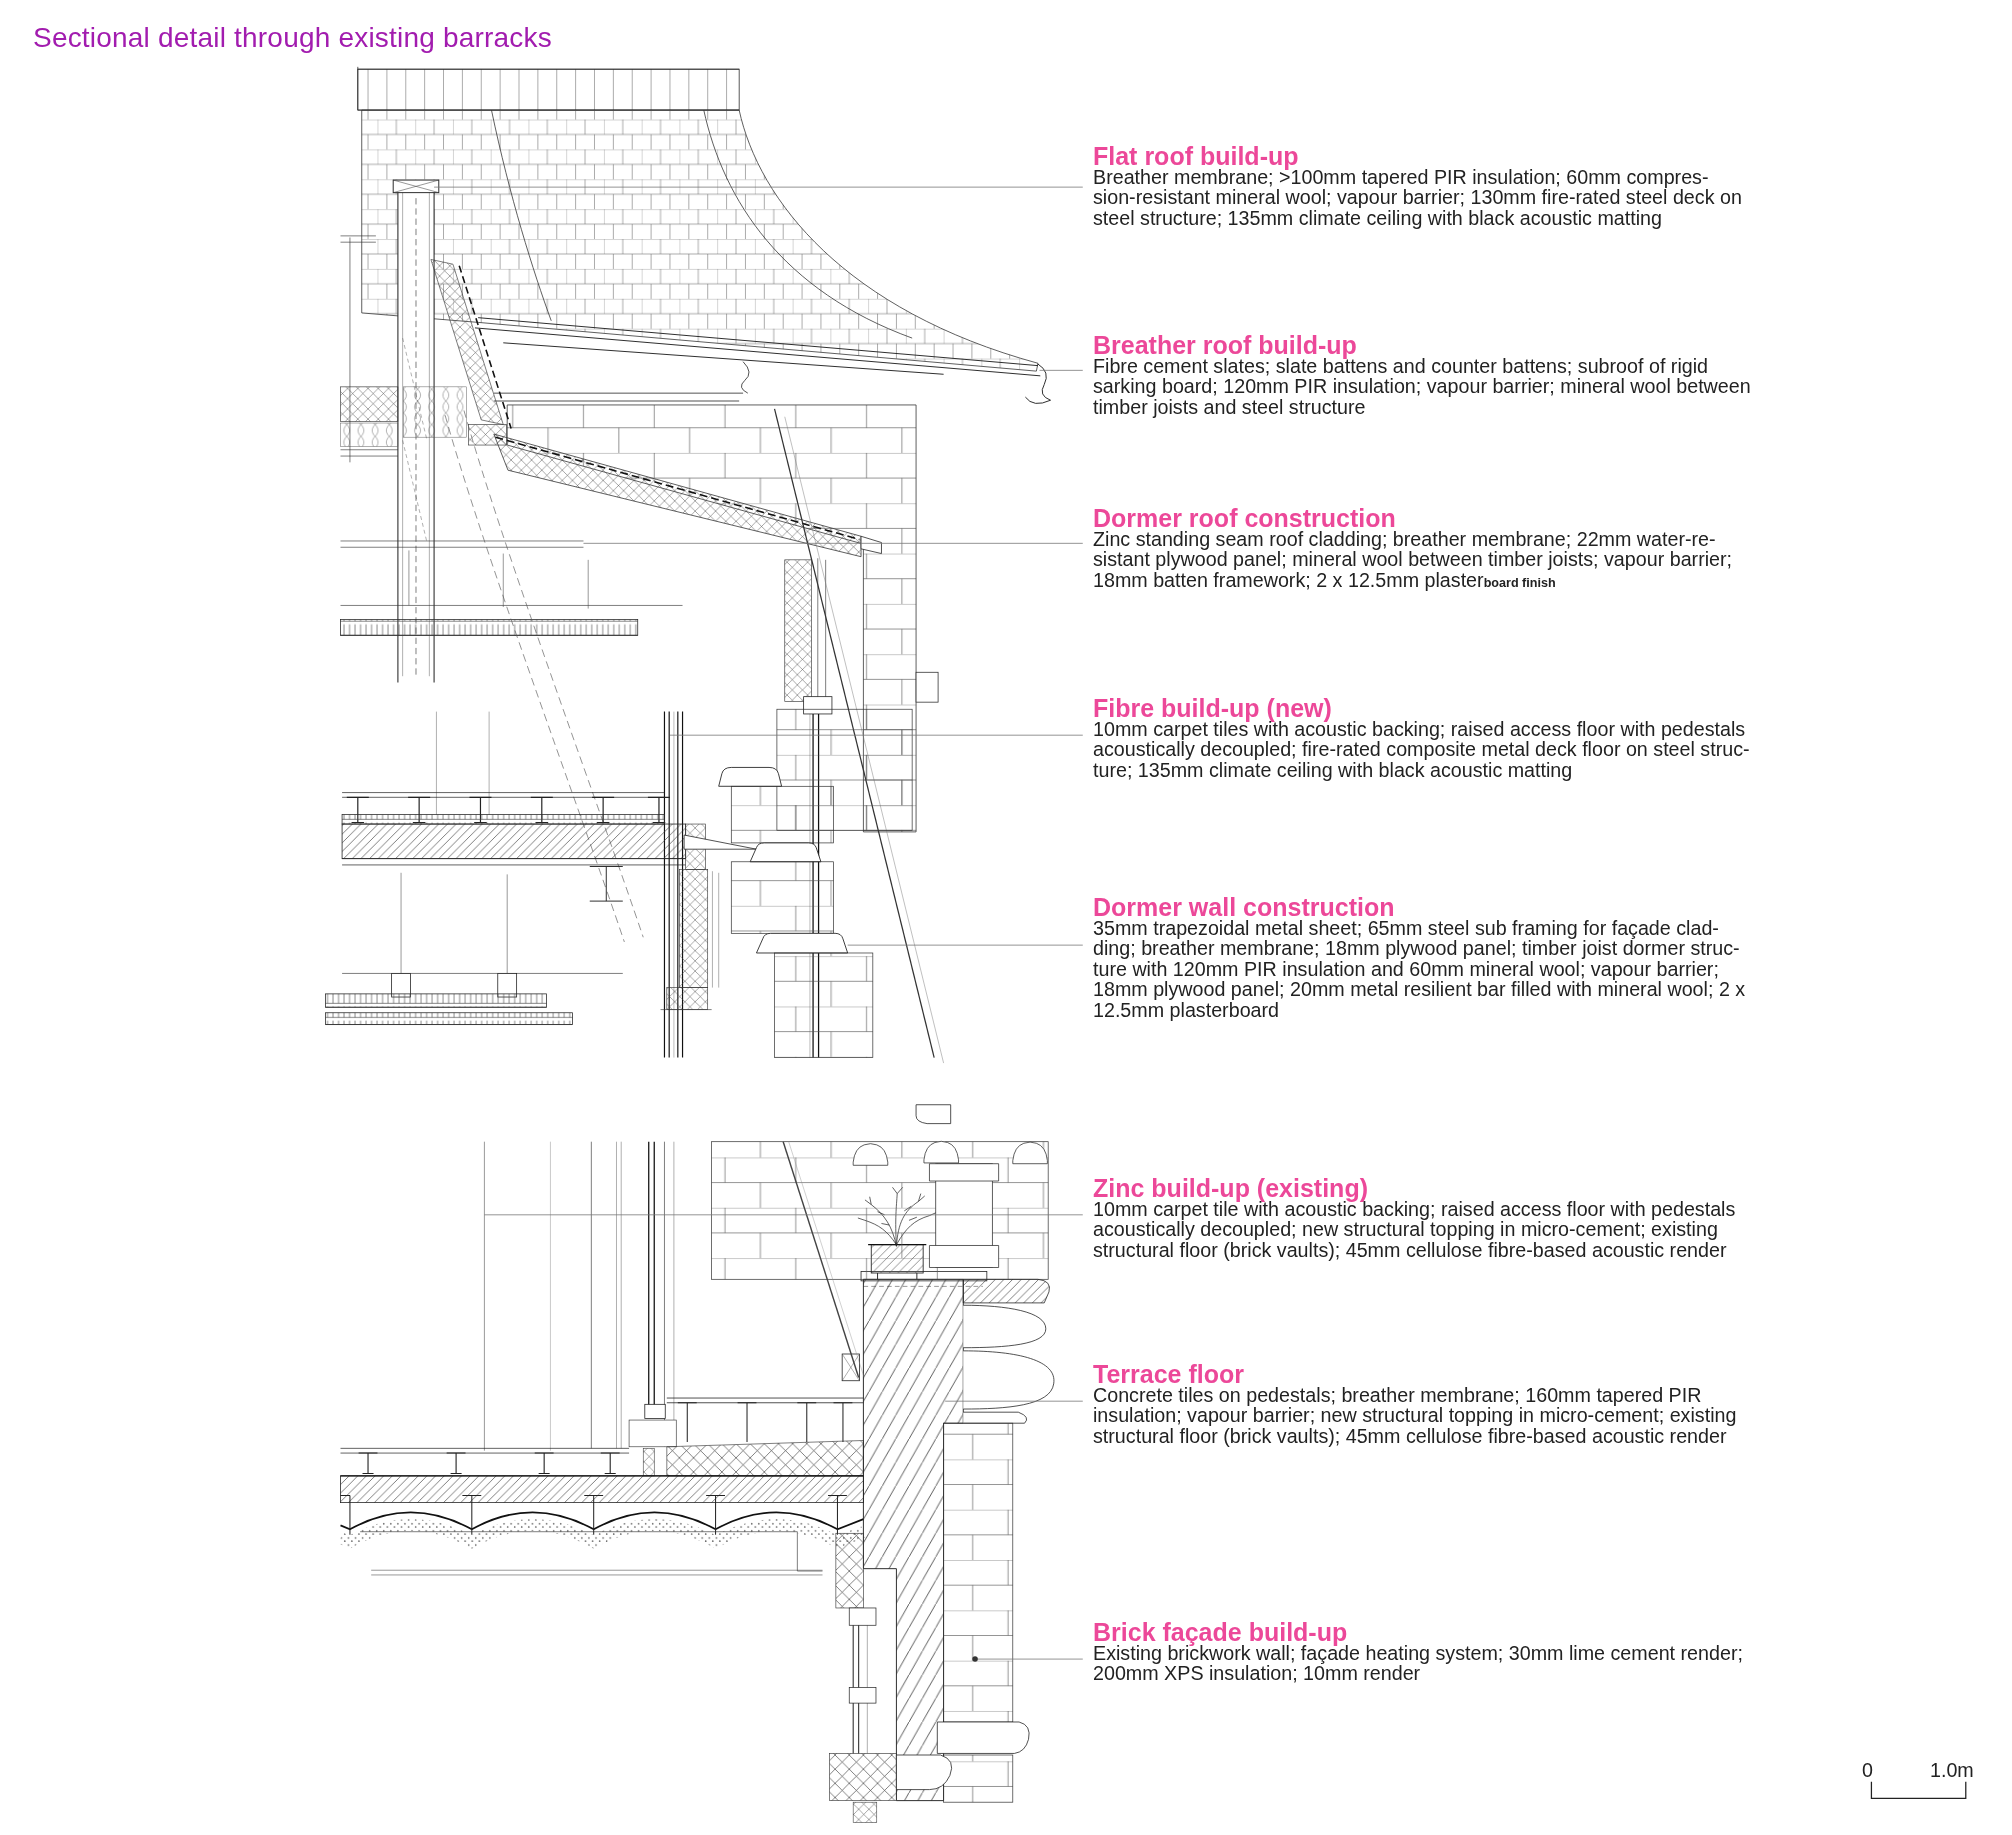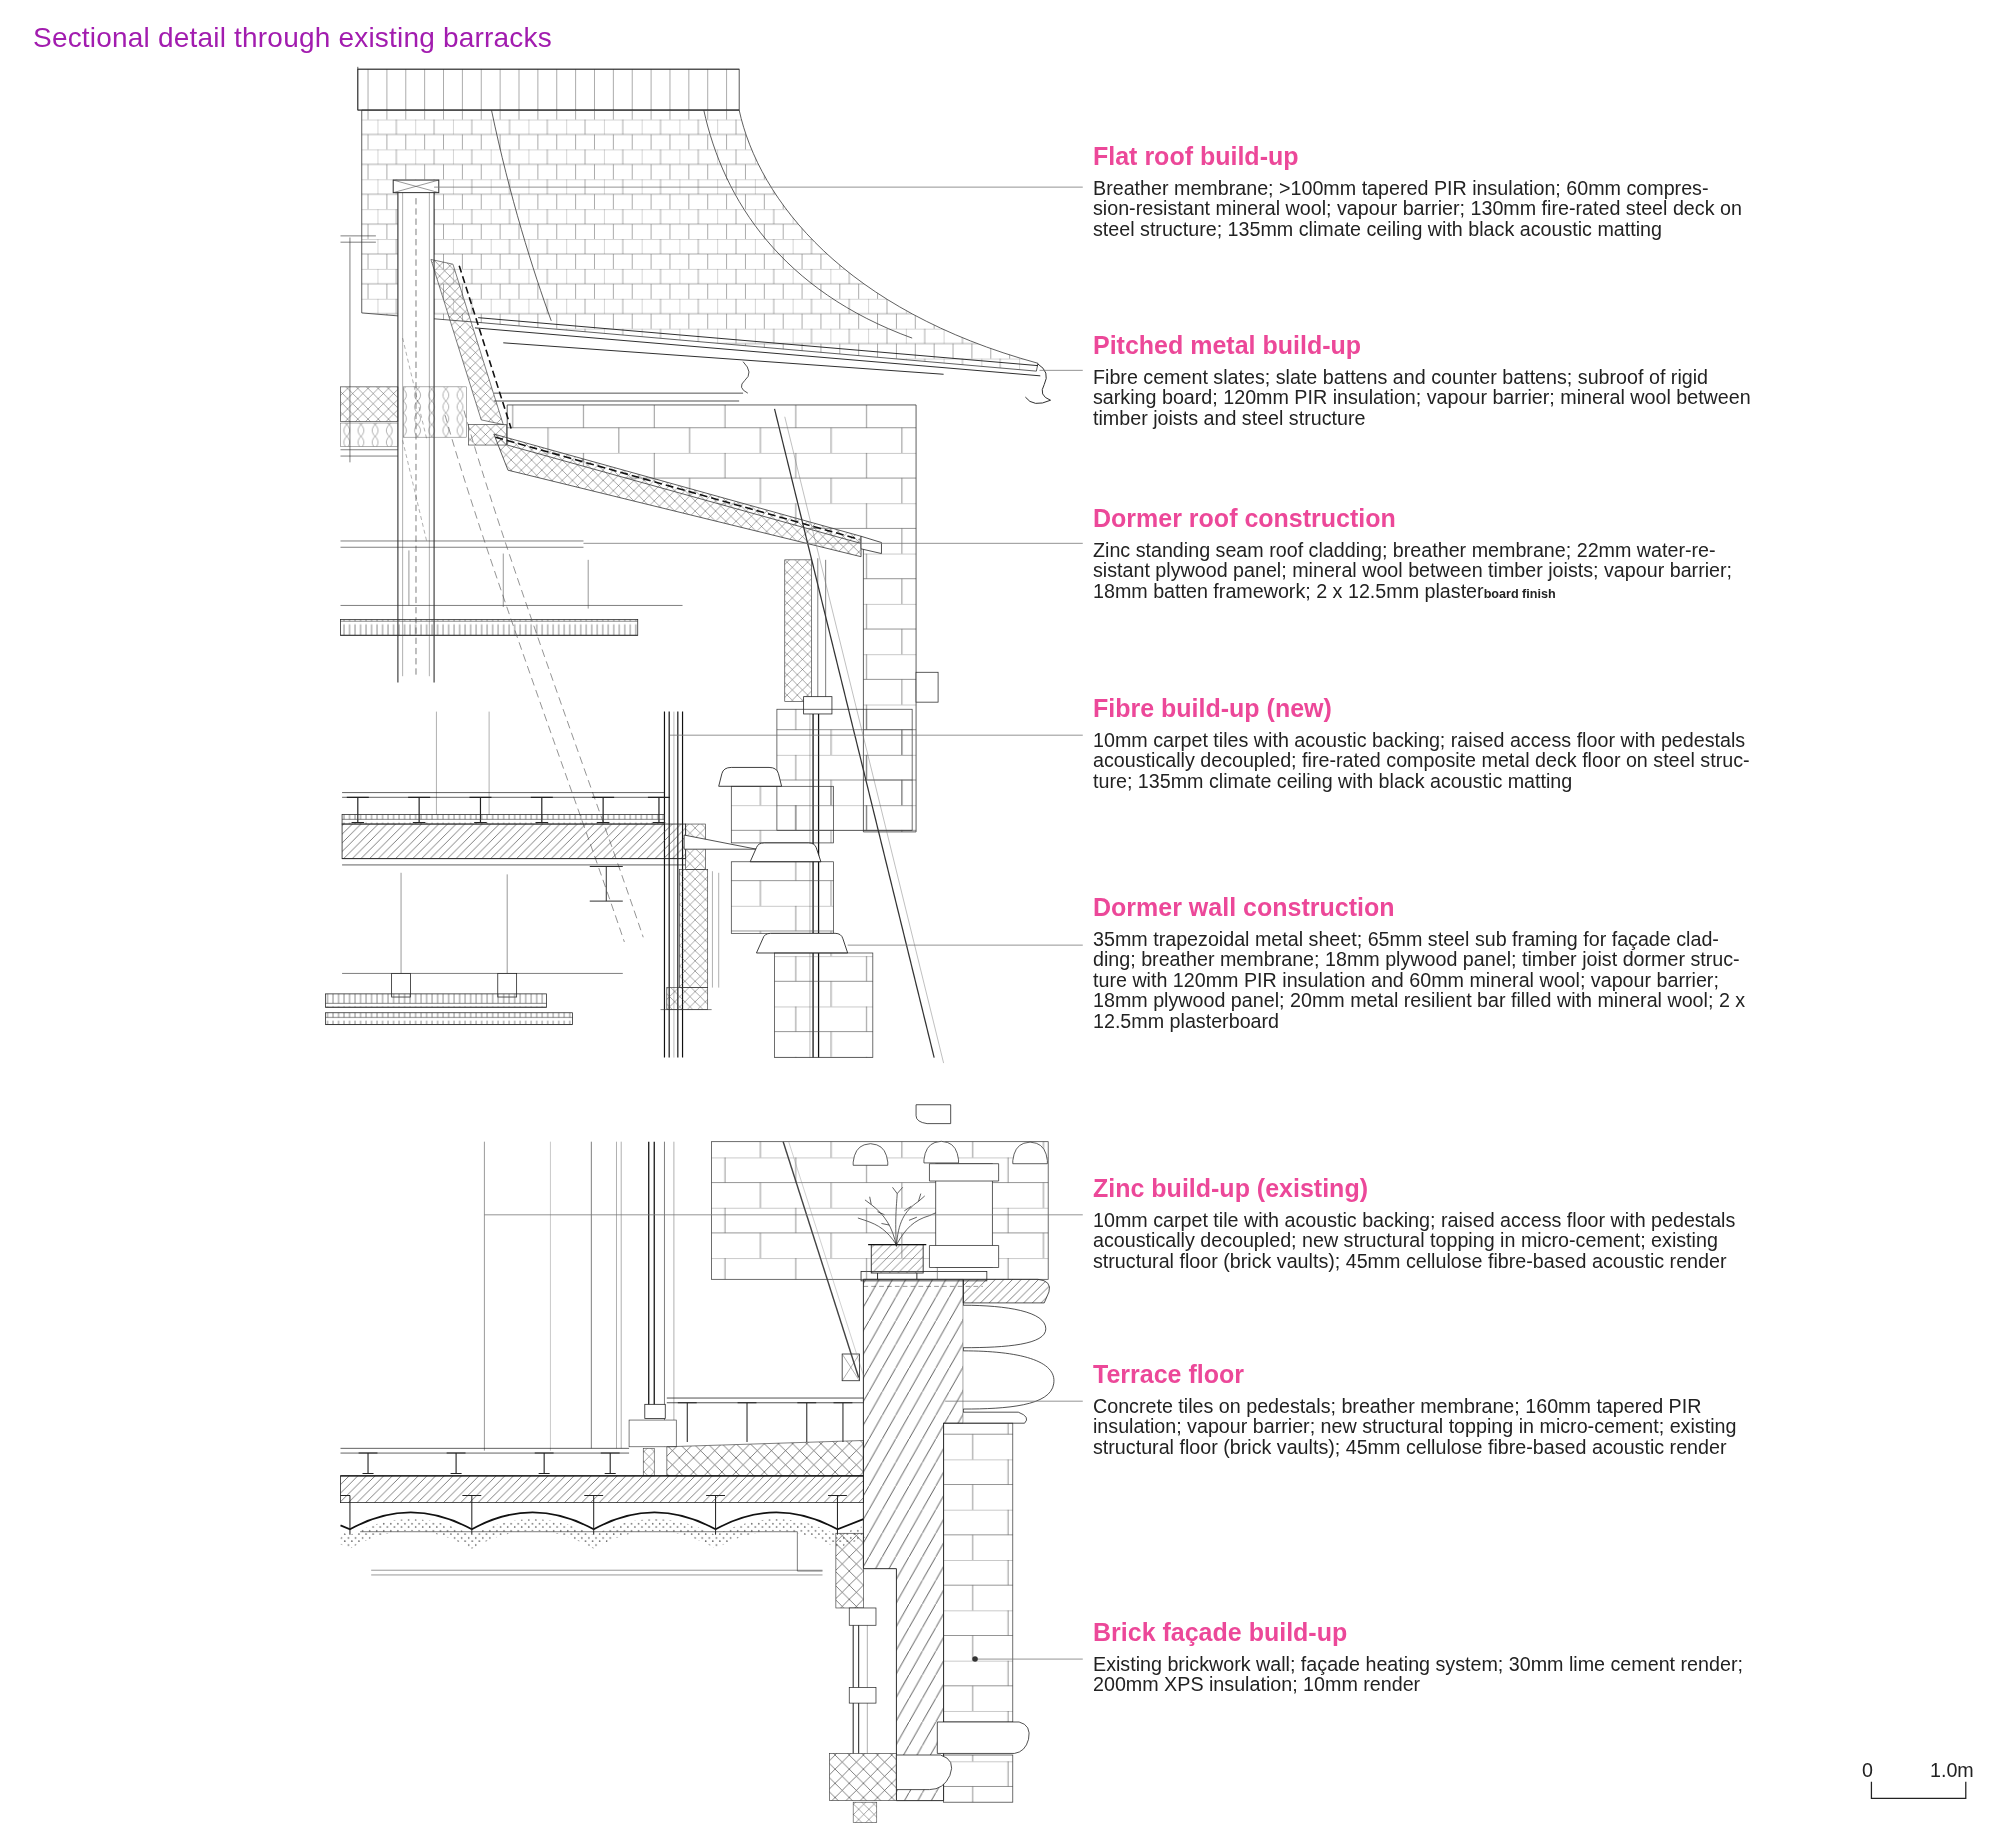--- a/index.html
+++ b/index.html
@@ -3,21 +3,21 @@
 <meta charset="utf-8">
 <style>
   html,body{margin:0;padding:0;background:#fff;}
   body{width:2013px;height:1836px;position:relative;overflow:hidden;
        font-family:"Liberation Sans",sans-serif;color:#1d1d1d;}
   .page-title{position:absolute;left:33px;top:22px;font-size:28px;font-weight:400;
               letter-spacing:0.2px;color:#a21caf;}
   .drawing-svg{position:absolute;left:0;top:0;width:2013px;height:1836px;}
   .ann{position:absolute;left:1093px;width:711px;}
   .ann-title{font-size:25px;font-weight:700;line-height:21px;color:#ec4899;}
-  .ann-body{font-size:19.7px;font-weight:400;line-height:20.4px;color:#222;margin-top:11px;}
+  .ann-body{font-size:19.7px;font-weight:400;line-height:20.4px;color:#222;}
   .ann-body .main{white-space:pre-line;}
   .ann-body .small{font-size:12.6px;font-weight:bold;}
   .scale-label{position:absolute;font-size:19.7px;color:#222;}
   .scale-zero{left:1862px;top:1759px;}
   .scale-end{left:1930px;top:1759px;}
 </style>
 </head>
 <body>
 
 <div class="page-title">Sectional detail through existing barracks</div>
@@ -270,21 +270,21 @@
   </g>
 </svg>
 
 <div class="ann" style="top:146px">
   <div class="ann-title">Flat roof build-up</div>
   <div class="ann-body"><span class="main">Breather membrane; &gt;100mm tapered PIR insulation; 60mm compres-
 sion-resistant mineral wool; vapour barrier; 130mm fire-rated steel deck on
 steel structure; 135mm climate ceiling with black acoustic matting</span><span class="small"></span></div>
 </div>
 <div class="ann" style="top:335px">
-  <div class="ann-title">Pitched metal build-up</div>
+  <div class="ann-title">Breather roof build-up</div>
   <div class="ann-body"><span class="main">Fibre cement slates; slate battens and counter battens; subroof of rigid
 sarking board; 120mm PIR insulation; vapour barrier; mineral wool between
 timber joists and steel structure</span><span class="small"></span></div>
 </div>
 <div class="ann" style="top:508px">
   <div class="ann-title">Dormer roof construction</div>
   <div class="ann-body"><span class="main">Zinc standing seam roof cladding; breather membrane; 22mm water-re-
 sistant plywood panel; mineral wool between timber joists; vapour barrier;
 18mm batten framework; 2 x 12.5mm plaster</span><span class="small">board finish</span></div>
 </div>

